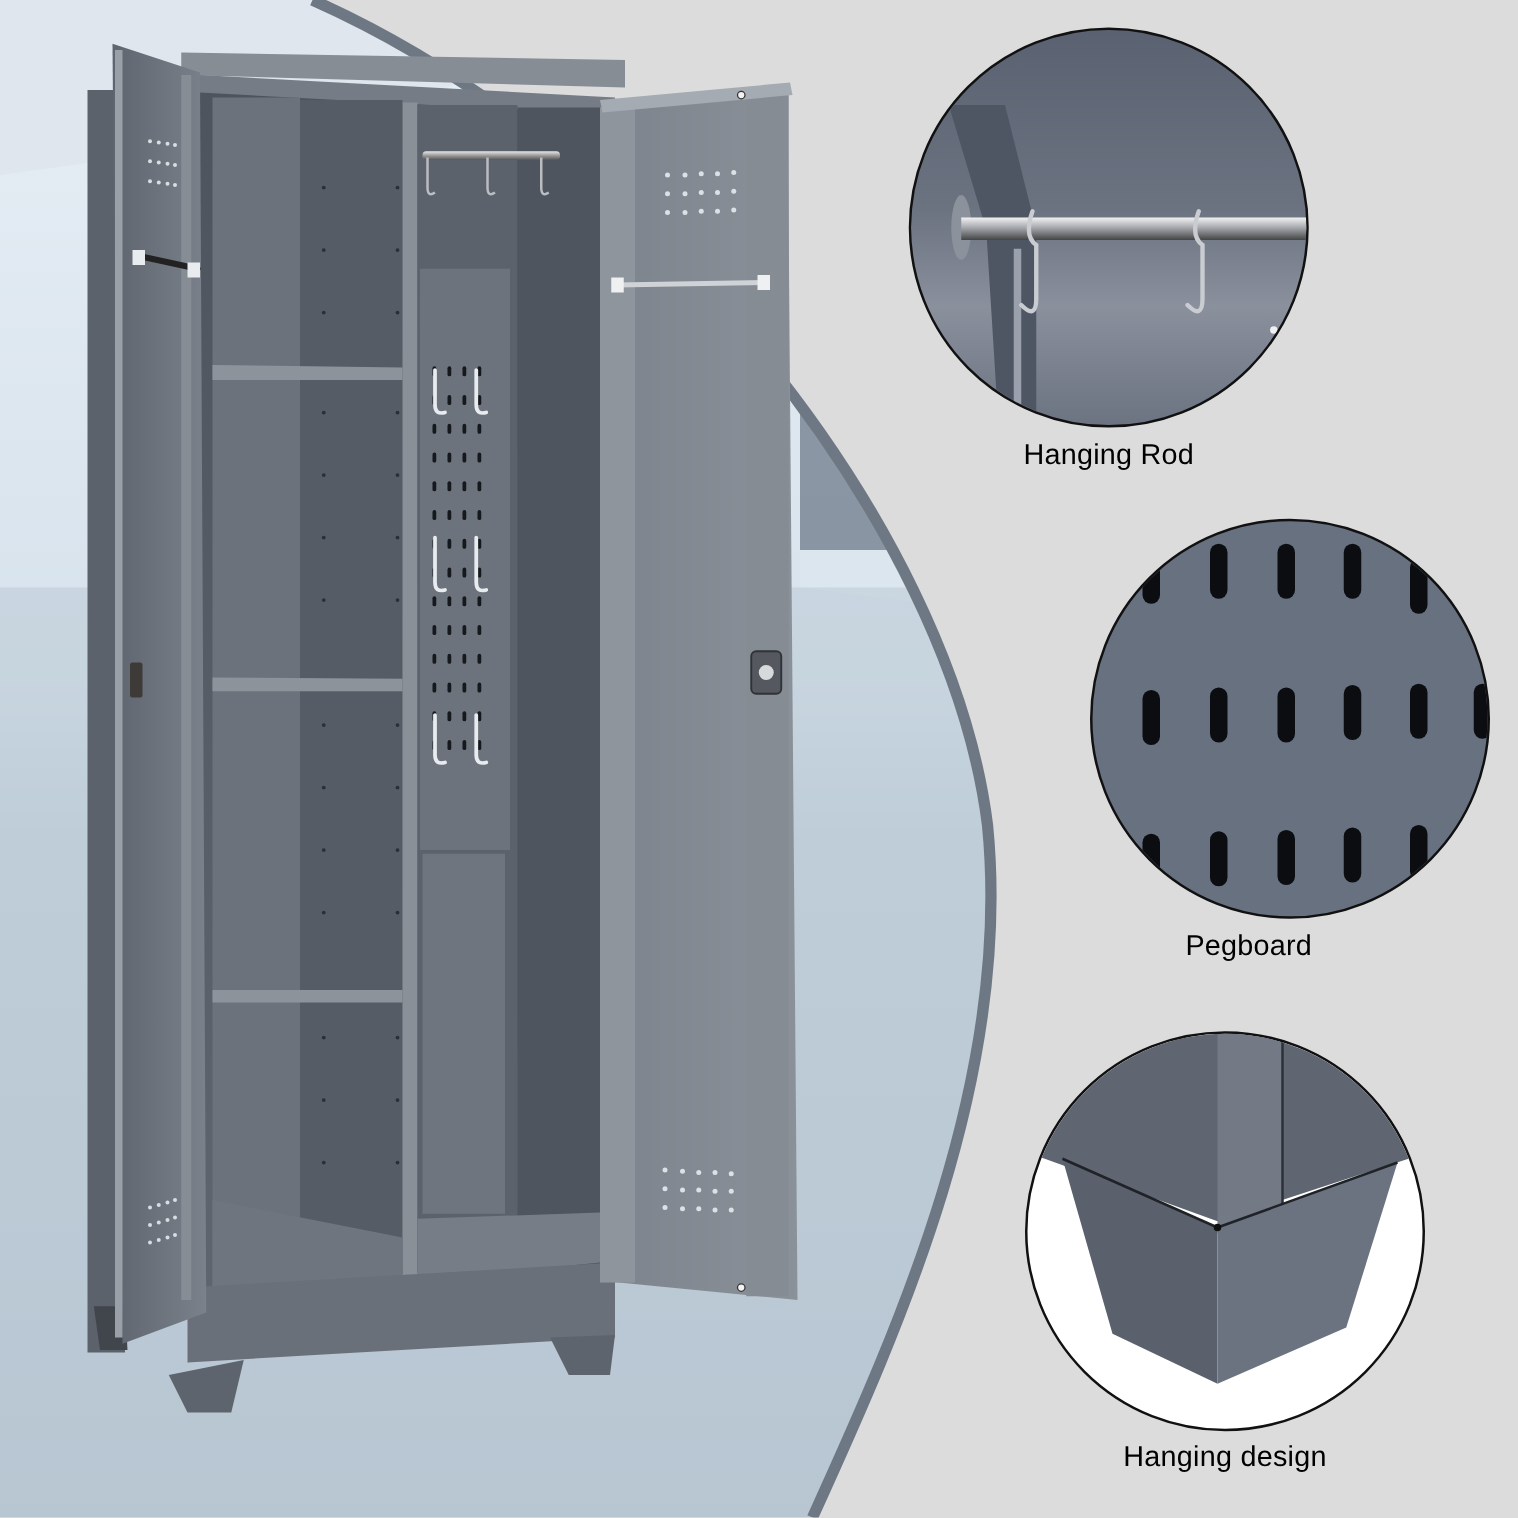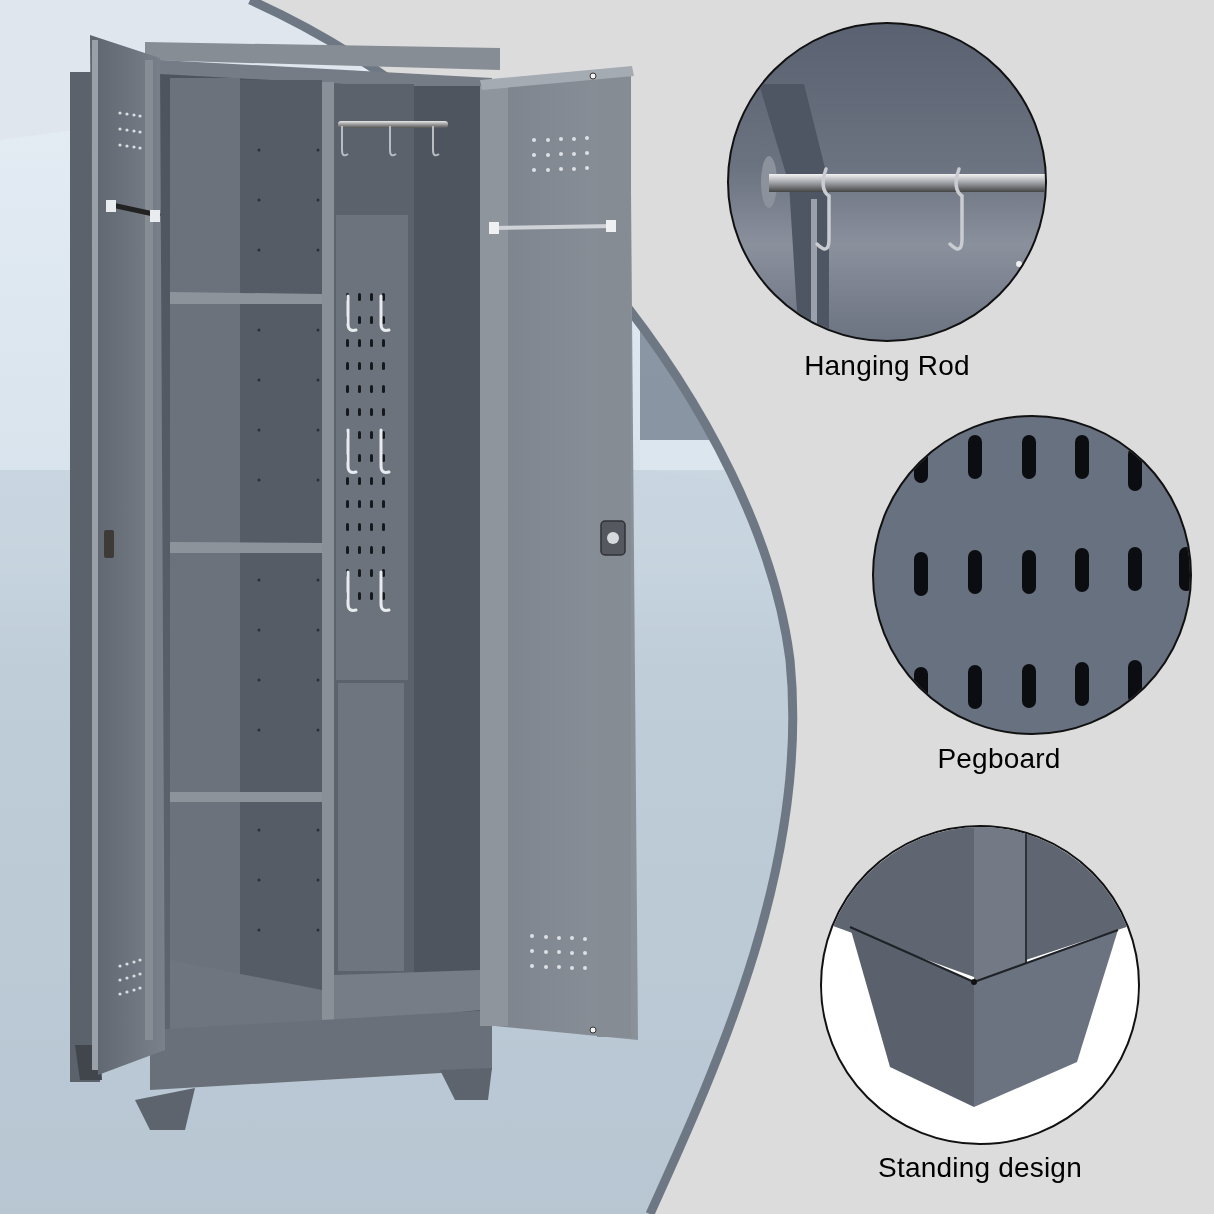--- a/index.html
+++ b/index.html
@@ -1,18 +1,18 @@
 <!DOCTYPE html>
 <html><head>
 <meta charset="utf-8">
 <style>
   html,body{margin:0;padding:0;}
   body{width:1214px;height:1214px;position:relative;overflow:hidden;background:#dcdcdc;font-family:"Liberation Sans",sans-serif;}
   .scene{position:absolute;left:0;top:0;width:1214px;height:1214px;}
-  .caption{position:absolute;color:#000;font-size:28px;letter-spacing:0.2px;white-space:nowrap;transform:translateX(-50%);}
+  .caption{position:absolute;color:#000;font-size:23px;letter-spacing:0.2px;white-space:nowrap;transform:translateX(-50%);}
   .callout{position:absolute;border-radius:50%;border:2px solid #111;overflow:hidden;box-sizing:border-box;}
 </style>
 </head>
 <body>
 
 <svg class="scene" viewBox="0 0 1214 1214" xmlns="http://www.w3.org/2000/svg">
   <defs>
     <linearGradient id="sky" x1="0" y1="0" x2="0" y2="1">
       <stop offset="0" stop-color="#e7eef5"></stop>
       <stop offset="0.45" stop-color="#d6e2ec"></stop>
@@ -330,13 +330,13 @@
     <polygon points="0,0 320,0 320,95 152,150 0,95" fill="#5f6571"></polygon>
     <rect x="152" y="0" width="52" height="160" fill="#737a86"></rect>
     <line x1="204" y1="0" x2="204" y2="140" stroke="#2c3037" stroke-width="2"></line>
     <polygon points="28,100 152,155 152,280 68,240" fill="#5a616d"></polygon>
     <polygon points="152,155 296,103 255,235 152,280" fill="#6c7380"></polygon>
     <line x1="28" y1="100" x2="152" y2="155" stroke="#1f2227" stroke-width="2"></line>
     <line x1="152" y1="155" x2="296" y2="103" stroke="#1f2227" stroke-width="2"></line>
     <circle cx="152" cy="155" r="3" fill="#111"></circle>
   </svg>
 </div>
-<div class="caption" style="left:980px;top:1152px;">Standing design</div>
+<div class="caption" style="left:980px;top:1152px;">Hanging design</div>
 
 </body></html>

